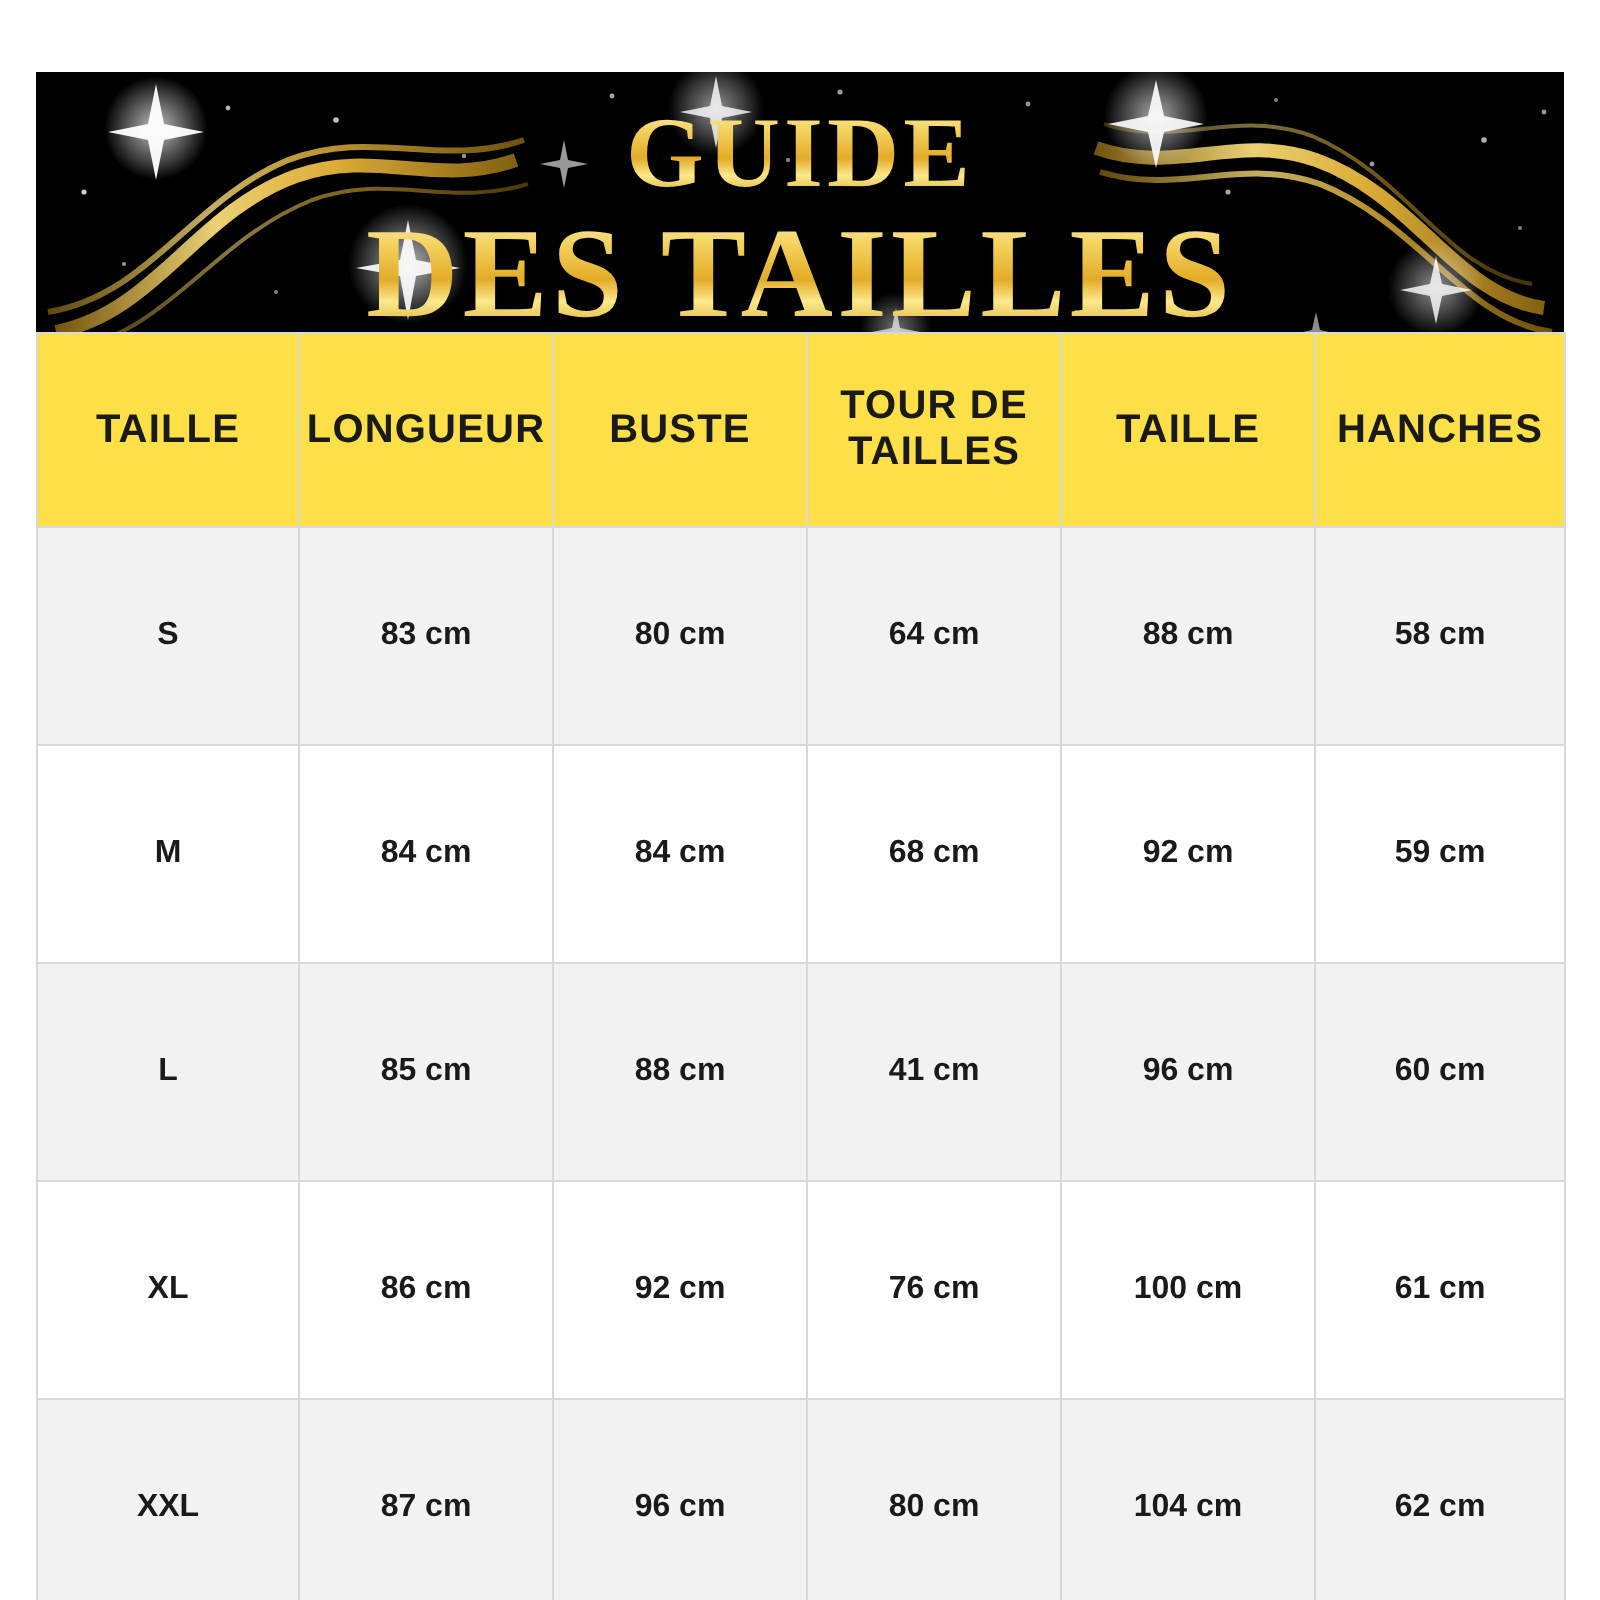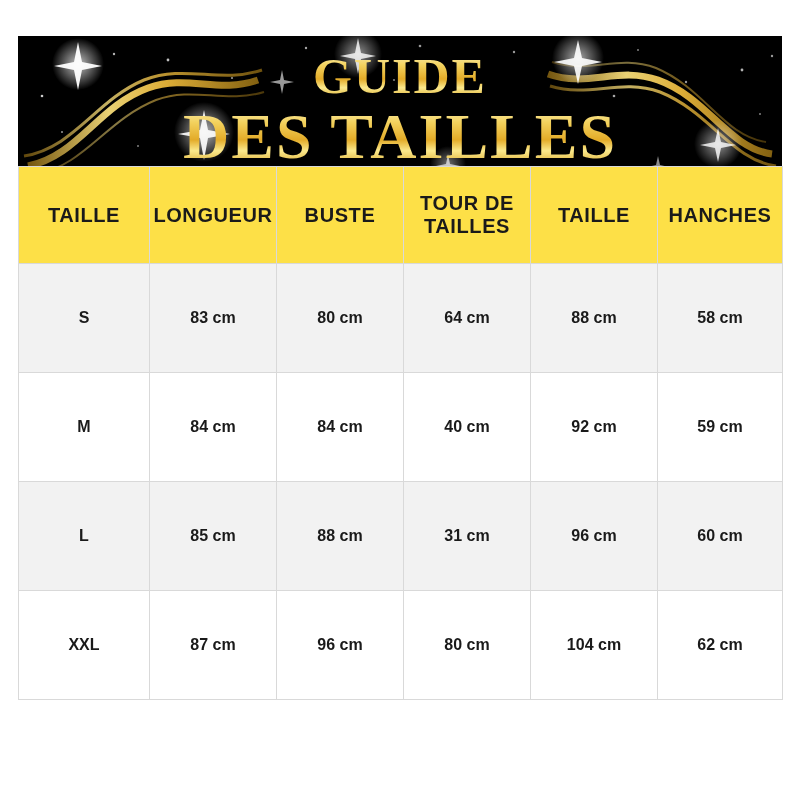--- a/index.html
+++ b/index.html
@@ -201,31 +201,39 @@
         <td>83 cm</td>
         <td>80 cm</td>
         <td>64 cm</td>
         <td>88 cm</td>
         <td>58 cm</td>
       </tr>
       <tr>
         <td class="size-cell">M</td>
         <td>84 cm</td>
         <td>84 cm</td>
-        <td>40 cm</td>
+        <td>68 cm</td>
         <td>92 cm</td>
         <td>59 cm</td>
       </tr>
       <tr>
         <td class="size-cell">L</td>
         <td>85 cm</td>
         <td>88 cm</td>
-        <td>31 cm</td>
+        <td>41 cm</td>
         <td>96 cm</td>
         <td>60 cm</td>
+      </tr>
+      <tr>
+        <td class="size-cell">XL</td>
+        <td>86 cm</td>
+        <td>92 cm</td>
+        <td>76 cm</td>
+        <td>100 cm</td>
+        <td>61 cm</td>
       </tr>
       <tr>
         <td class="size-cell">XXL</td>
         <td>87 cm</td>
         <td>96 cm</td>
         <td>80 cm</td>
         <td>104 cm</td>
         <td>62 cm</td>
       </tr>
     </tbody>

